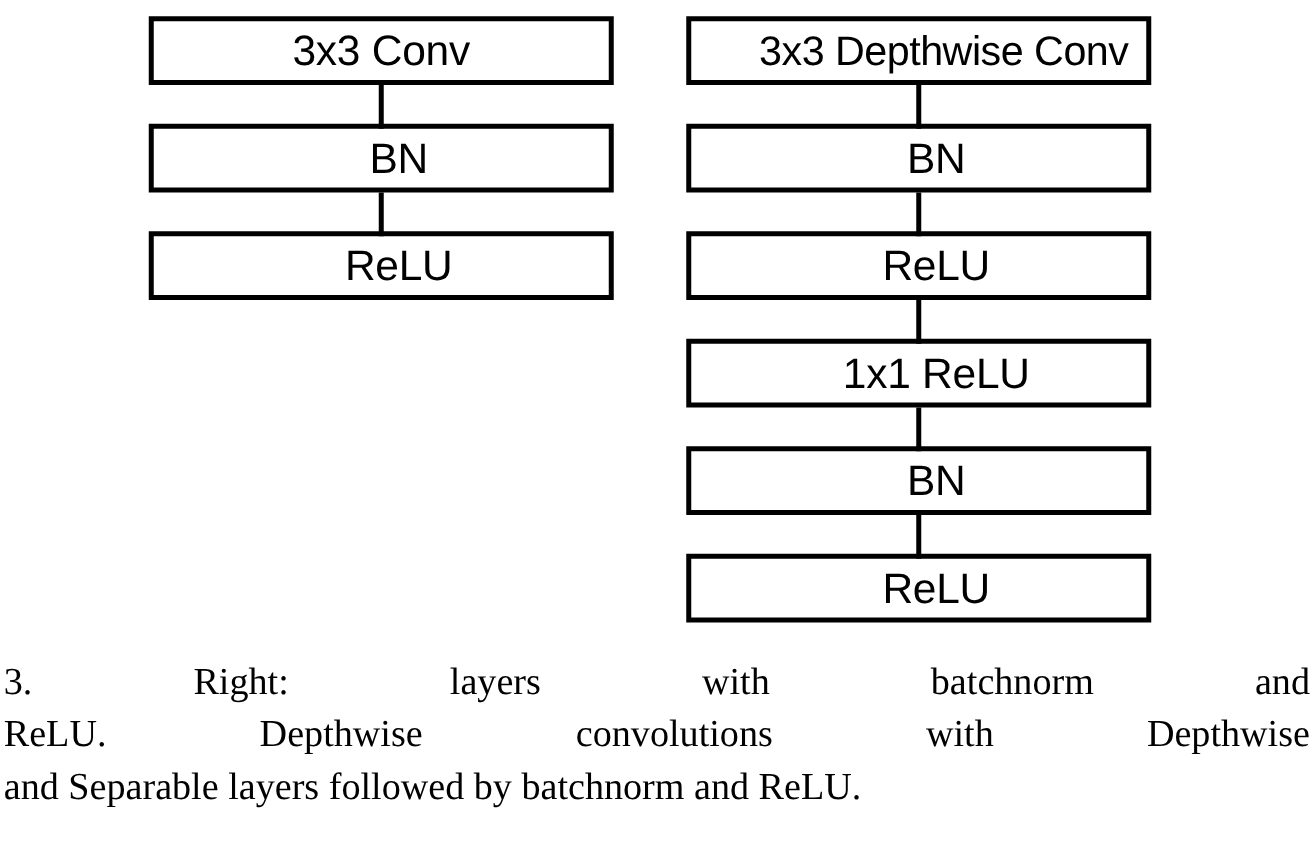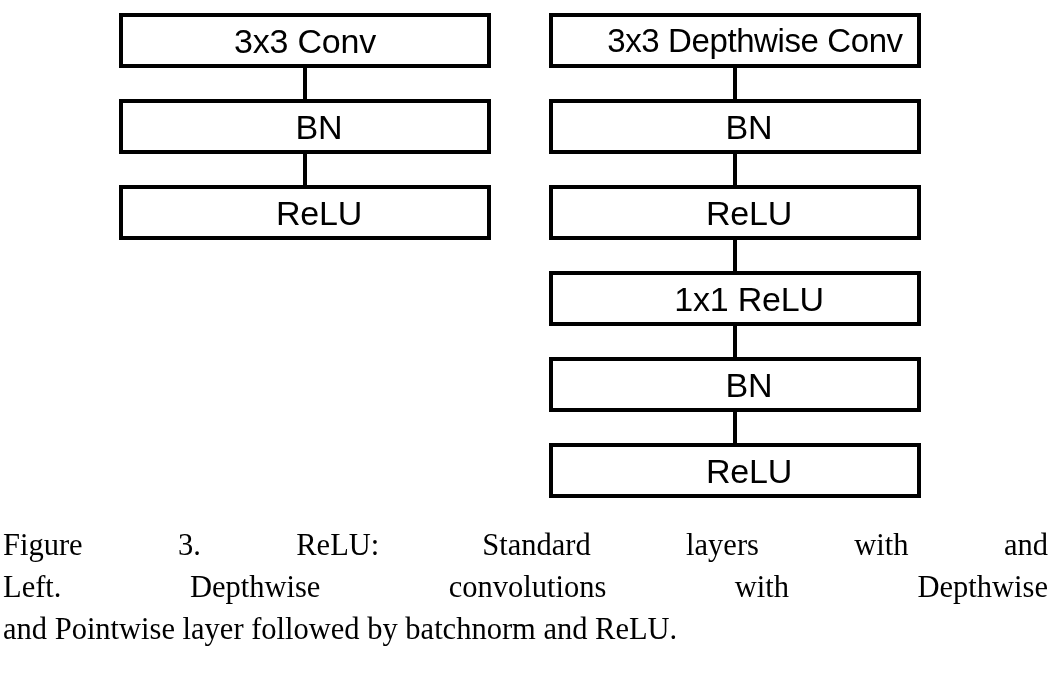--- a/index.html
+++ b/index.html
@@ -118,31 +118,30 @@
     <div class="node">
       <span class="node-label">BN</span>
     </div>
     <div class="node">
       <span class="node-label">ReLU</span>
     </div>
   </div>
 
   <div id="caption">
     <span class="caption-line justify">
-        <span>Figure</span>
         <span>3.</span>
-        <span>ReLU:</span>
-        <span> Standard</span>
+        <span>Right:</span>
         <span>layers</span>
         <span>with</span>
+        <span>batchnorm</span>
         <span>and</span>
       </span>
     <span class="caption-line justify">
-        <span>Left.</span>
+        <span>ReLU.</span>
         <span>Depthwise</span>
         <span>convolutions</span>
         <span>with</span>
         <span>Depthwise</span>
       </span>
-    <span class="caption-line">and Pointwise layer followed by batchnorm and ReLU.</span>
+    <span class="caption-line">and Separable layers followed by batchnorm and ReLU.</span>
   </div>
 
 </div>
 
 </body></html>

